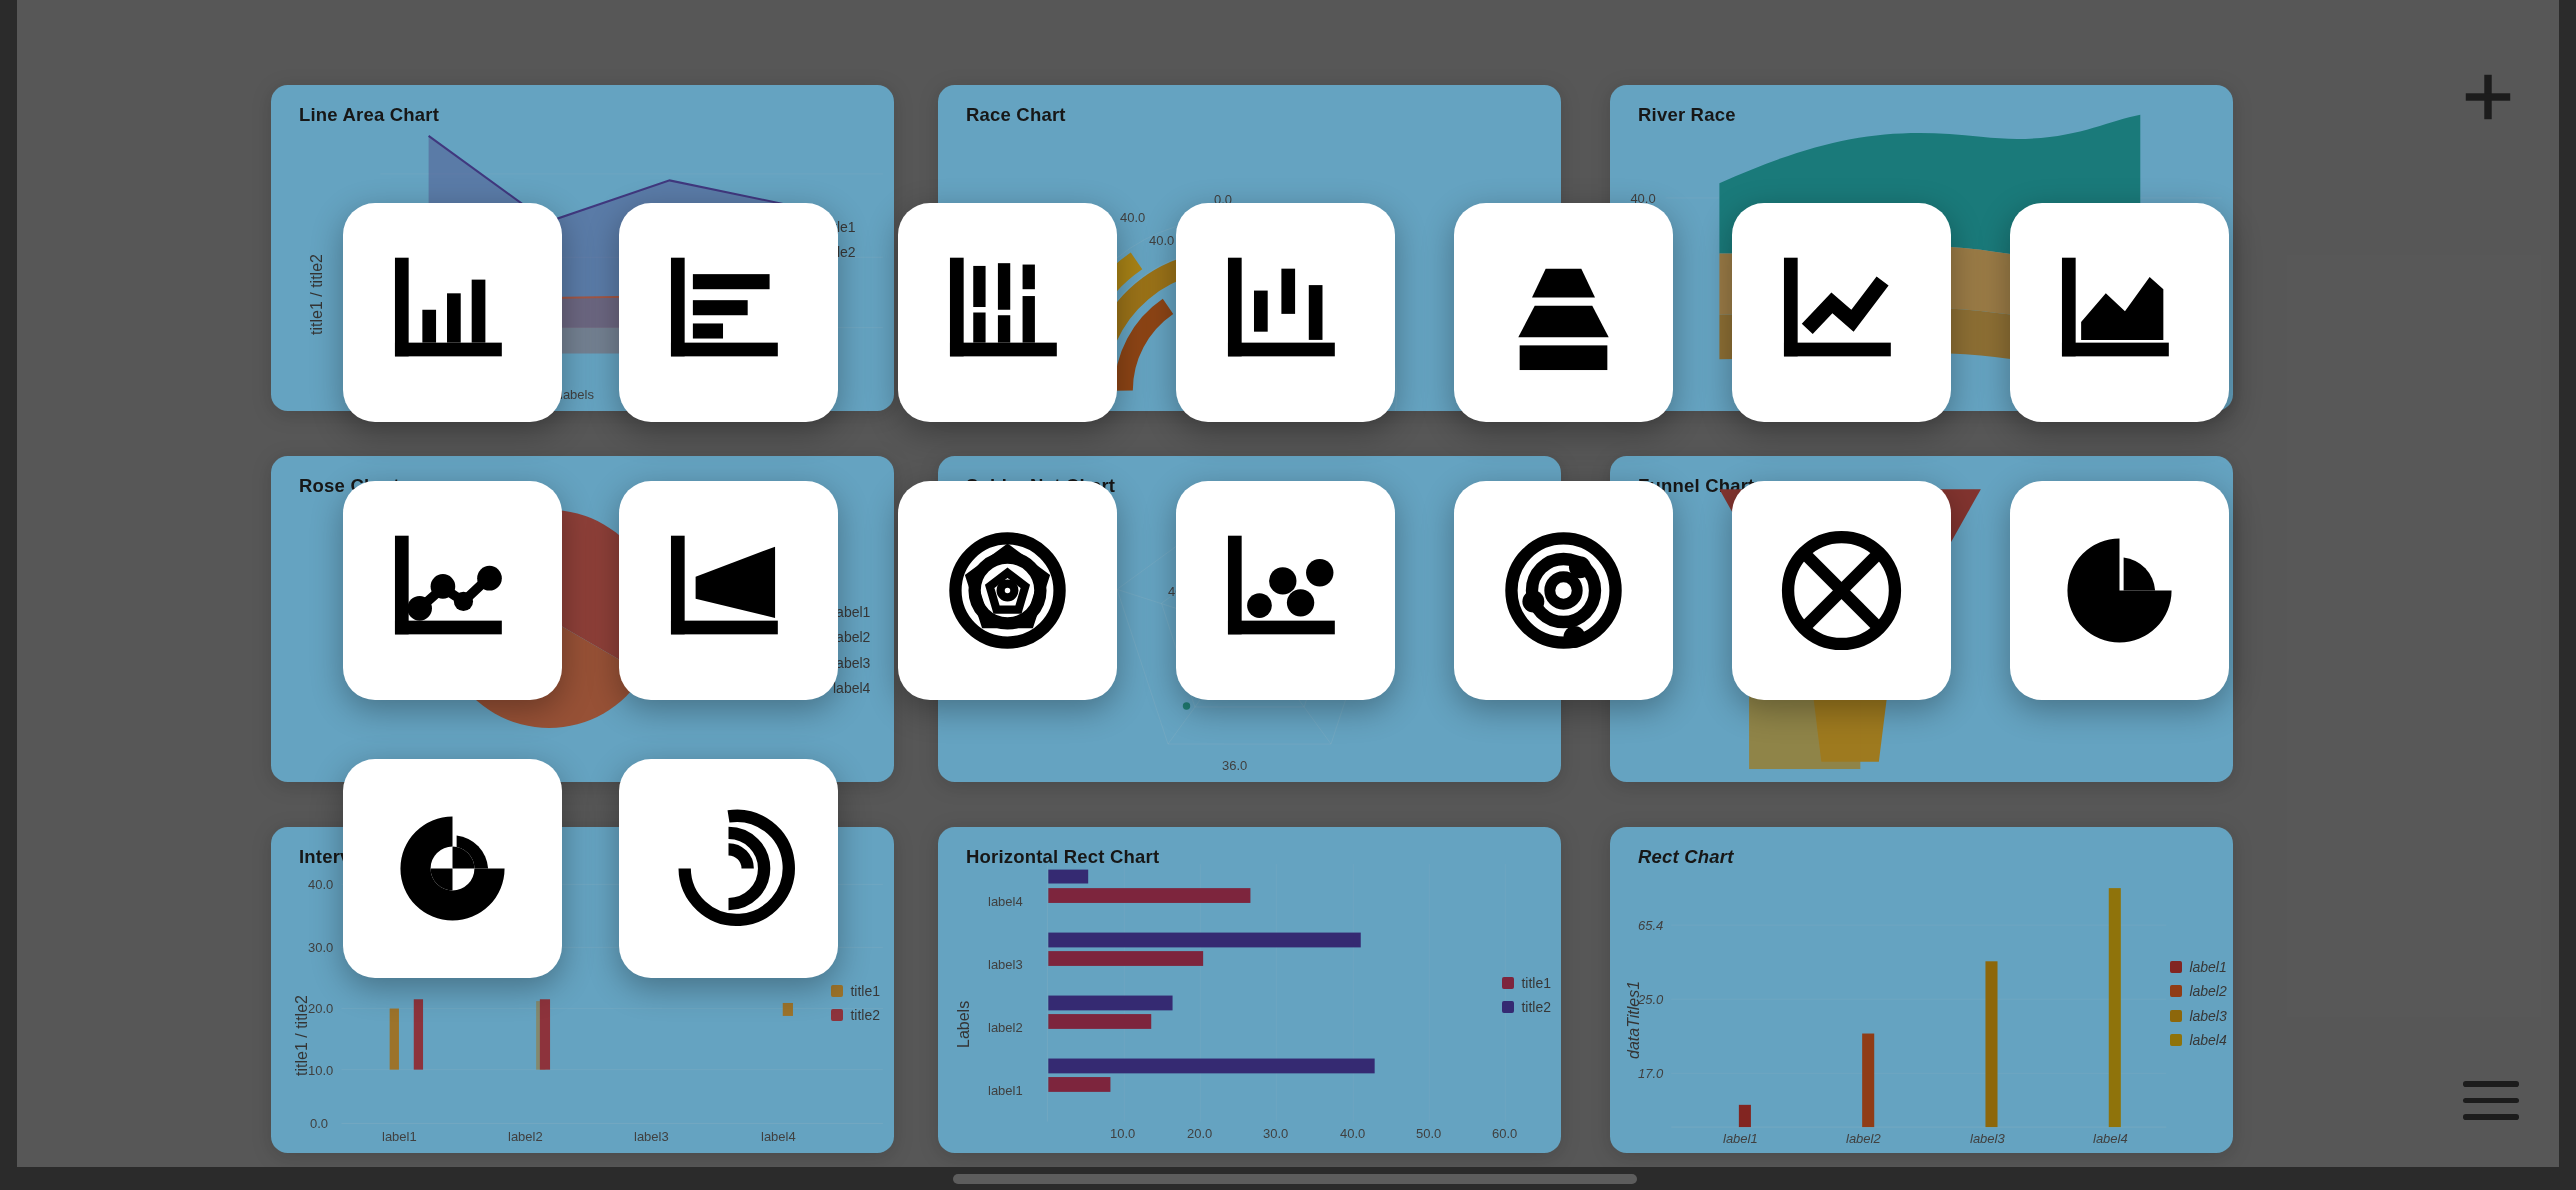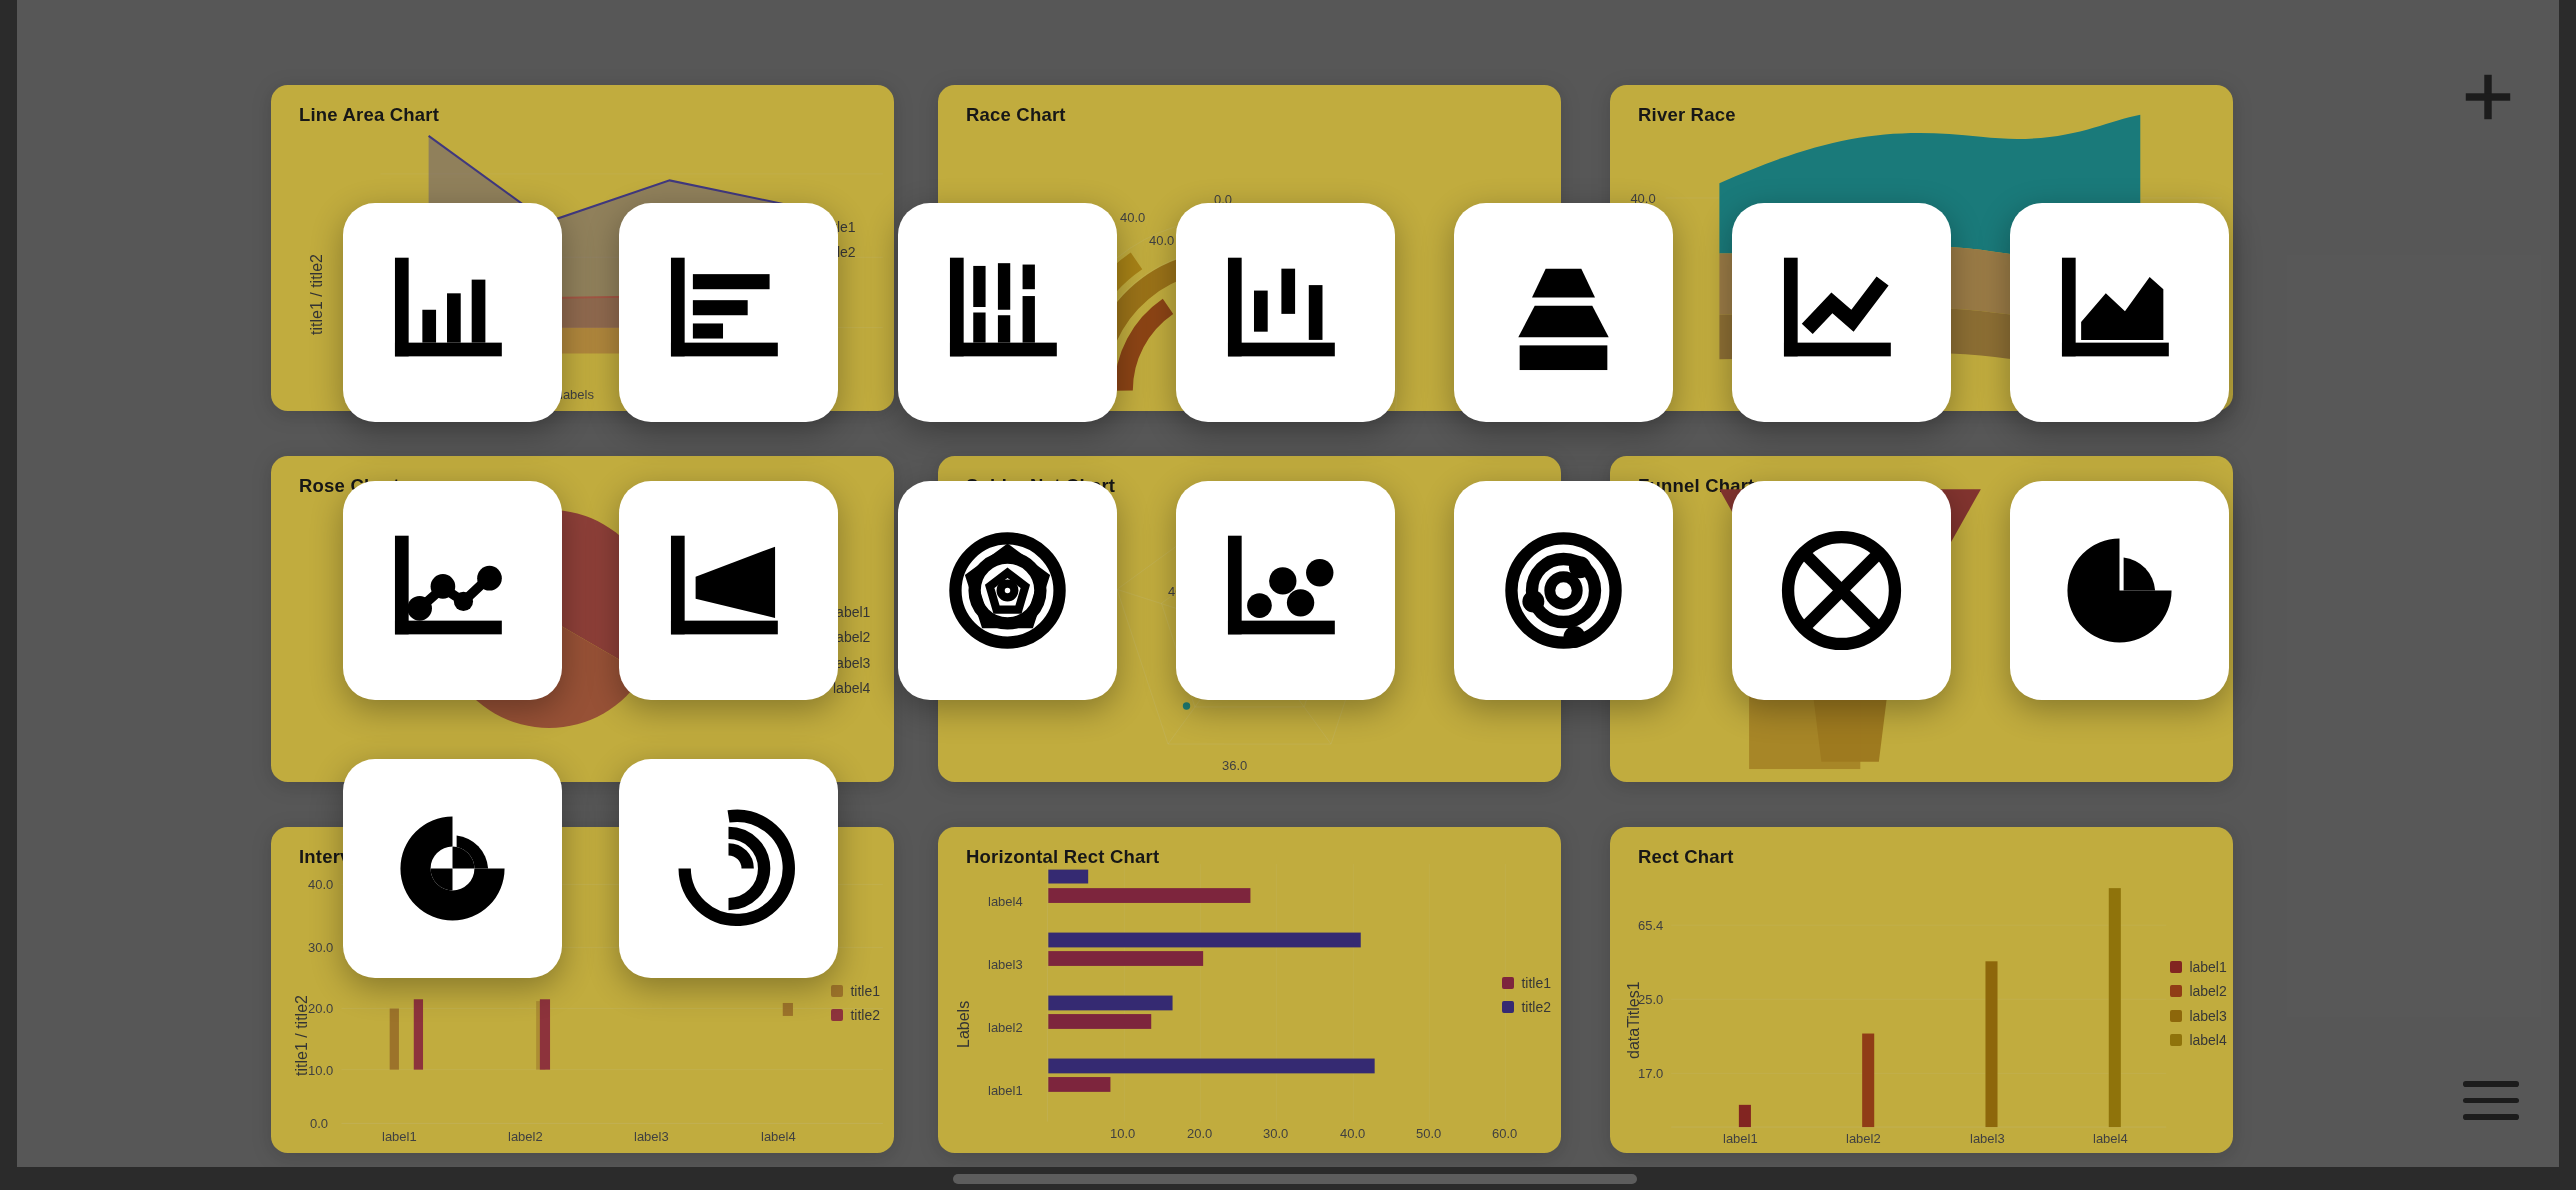--- a/index.html
+++ b/index.html
@@ -8,21 +8,21 @@
     font-family:"Liberation Sans", sans-serif;
     background:#6a6a6a;
   }
   
   #backdrop{
     position:absolute;inset:0;
     background:#6a6a6a;
   }
   .card{
     position:absolute;
-    background:#fde047;
+    background:#7dd3fc;
     border-radius:16.7px;
     box-shadow:0 3.7px 20.4px rgba(0,0,0,.18);
     overflow:hidden;
   }
   .card-title{
     position:absolute;left:28px;top:18.5px;
     font-size:18.5px;font-weight:bold;color:#111;
     letter-spacing:0.2px;
   }
   .plot{position:absolute;left:0;top:0;width:100%;height:100%;}
@@ -257,21 +257,21 @@
         <span class="legend-sw" style="background:#9e2546"></span>
         <span>title1</span>
       </div>
       <div class="legend-row">
         <span class="legend-sw" style="background:#3b2b8f"></span>
         <span>title2</span>
       </div>
     </div>
   </div>
 
-  <div class="card" style="left:1610px;top:827px;width:623px;height:326px;">
+  <div class="card" style="left:1610px;top:827px;width:623px;height:326px;font-style:italic;">
     <div class="card-title">Rect Chart</div>
     <svg class="plot" viewBox="0 0 672 352" preserveAspectRatio="none">
       <line x1="66" y1="106" x2="600" y2="106" stroke="#ffffff" stroke-opacity=".11"></line>
       <line x1="66" y1="186" x2="600" y2="186" stroke="#ffffff" stroke-opacity=".11"></line>
       <line x1="66" y1="266" x2="600" y2="266" stroke="#ffffff" stroke-opacity=".11"></line>
       <line x1="66" y1="324" x2="600" y2="324" stroke="#ffffff" stroke-opacity=".18"></line>
       <rect x="139" y="300" width="13" height="24" fill="#a5241f"></rect>
       <rect x="272" y="223" width="13" height="101" fill="#b94410"></rect>
       <rect x="405" y="145" width="13" height="179" fill="#b58000"></rect>
       <rect x="538" y="66" width="13" height="258" fill="#b79100"></rect>

